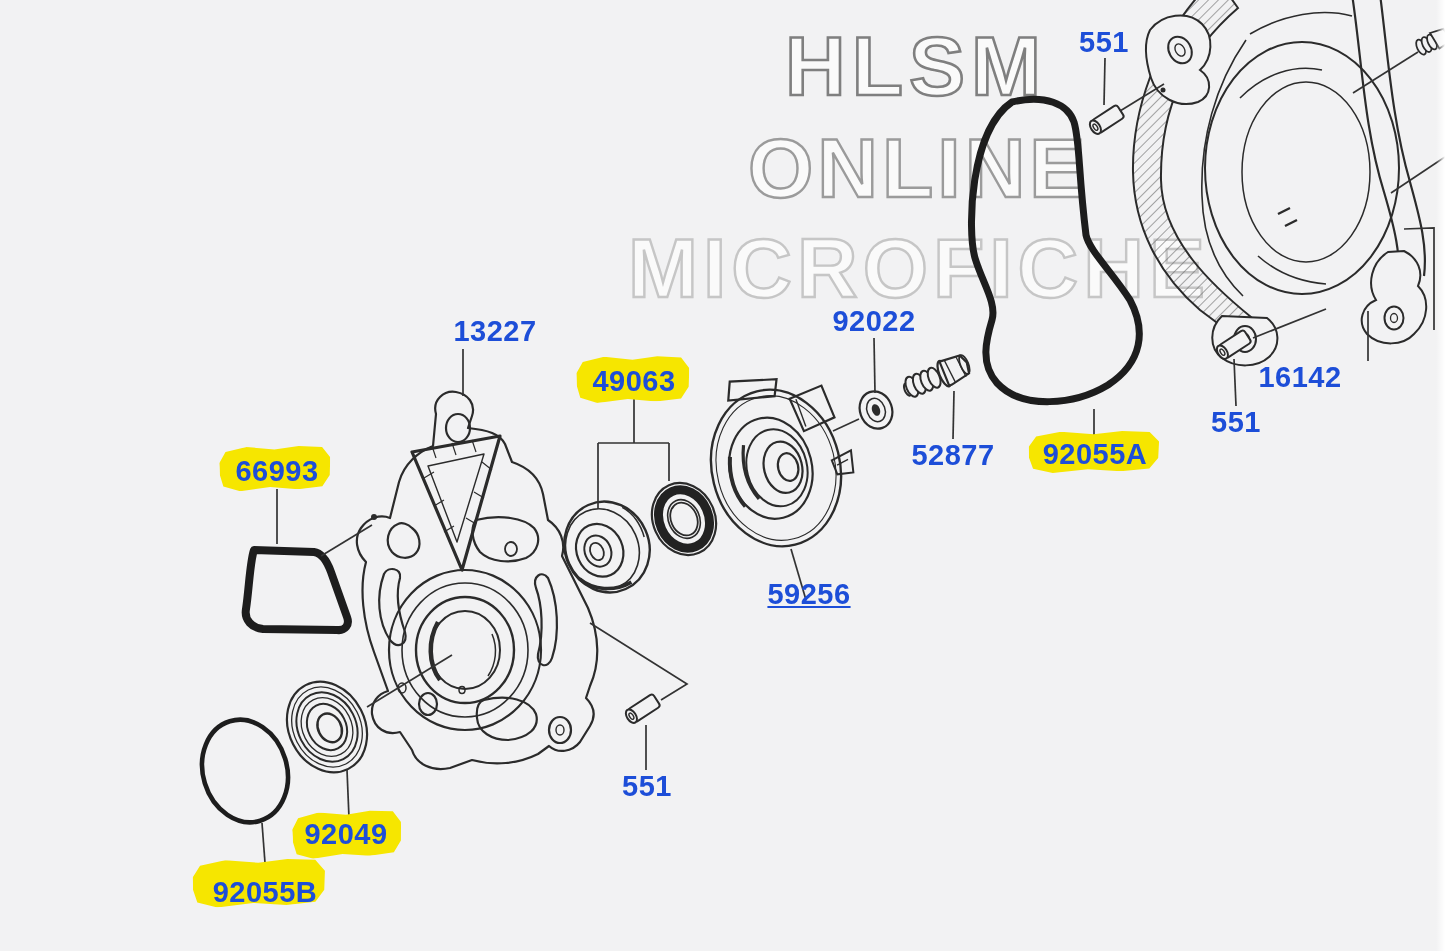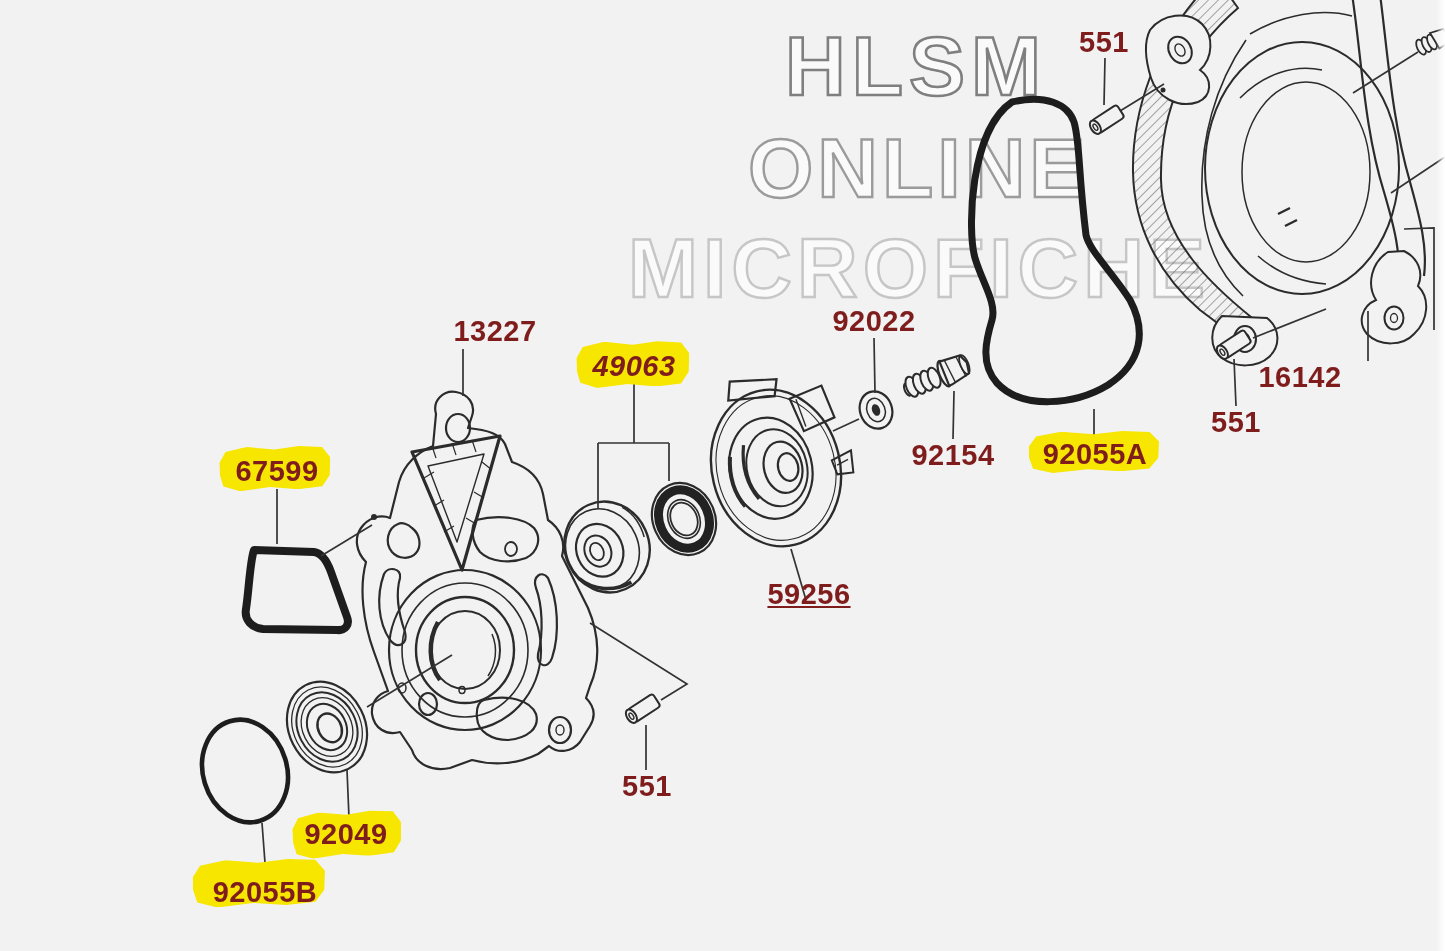--- a/index.html
+++ b/index.html
@@ -15,21 +15,21 @@
   }
   #wm1{ left:785px; top:24px;  font-size:84px; letter-spacing:6px; -webkit-text-stroke:2.6px #7f7f7f;}
   #wm2{ left:748px; top:126px; font-size:84px; letter-spacing:4px; -webkit-text-stroke:2.4px #9b9b9b;}
   #wm3{ left:628px; top:226px; font-size:84px; letter-spacing:5px; -webkit-text-stroke:2.4px #c6c6c6;}
   
   #art{ position:absolute; left:0; top:0; }
   
   .label{
     position:absolute; transform:translateX(-50%);
     font-weight:bold; font-size:29px; letter-spacing:0.5px;
-    color:#7f1d1d; white-space:nowrap; line-height:1;
+    color:#1d4ed8; white-space:nowrap; line-height:1;
   }
   .label .txt{ position:relative; }
   .hl{
     position:absolute; background:#f6e600;
     clip-path:polygon(0% 35%, 6% 10%, 25% 0%, 50% 8%, 72% 2%, 93% 6%, 100% 30%, 99% 70%, 92% 95%, 70% 100%, 45% 93%, 18% 100%, 3% 88%, 0% 60%);
   }
   .lbl-49063  .hl{ left:-16px; right:-14px; top:-11px; bottom:-6px; transform:rotate(-1.5deg);}
   .lbl-92055  .hl{ left:-16px; right:-12px; top:-11px; bottom:-4px; transform:rotate(-2deg);}
   .lbl-92055A .hl{ left:-14px; right:-12px; top:-9px;  bottom:-3px; transform:rotate(-1.5deg);}
   .lbl-92049  .hl{ left:-12px; right:-14px; top:-9px;  bottom:-8px; transform:rotate(-3deg);}
@@ -259,24 +259,24 @@
       <line x1="321" y1="556" x2="372" y2="525"></line>
       <line x1="833" y1="431" x2="859" y2="419"></line>
       <line x1="1391" y1="193" x2="1445" y2="157"></line>
       <path d="M 1404 229 L 1434 228 L 1434 330"></path>
       <line x1="1418" y1="52" x2="1353" y2="93"></line>
     </g>
   </svg>
 
   <div class="label" style="left:1104px; top:28px;"><span class="txt">551</span></div>
   <div class="label" style="left:463px;  top:317px;margin-left:32px;"><span class="txt">13227</span></div>
-  <div class="label lbl-49063" style="left:634px;  top:352px;font-style:italic;"><div class="hl"></div><span class="txt">49063</span></div>
+  <div class="label lbl-49063" style="left:634px;  top:367px;"><div class="hl"></div><span class="txt">49063</span></div>
   <div class="label" style="left:874px;  top:307px;"><span class="txt">92022</span></div>
-  <div class="label" style="left:953px;  top:441px;"><span class="txt">92154</span></div>
-  <div class="label lbl-92055" style="left:277px;  top:457px;"><div class="hl"></div><span class="txt">67599</span></div>
+  <div class="label" style="left:953px;  top:441px;"><span class="txt">52877</span></div>
+  <div class="label lbl-92055" style="left:277px;  top:457px;"><div class="hl"></div><span class="txt">66993</span></div>
   <div class="label lbl-92055A" style="left:1095px; top:440px;"><div class="hl"></div><span class="txt">92055A</span></div>
   <div class="label" style="left:1300px; top:363px;"><span class="txt">16142</span></div>
   <div class="label" style="left:1236px; top:408px;"><span class="txt">551</span></div>
   <div class="label" style="left:809px;  top:580px;text-decoration:underline;"><span class="txt">59256</span></div>
   <div class="label" style="left:647px;  top:772px;"><span class="txt">551</span></div>
   <div class="label lbl-92049" style="left:346px;  top:820px;"><div class="hl"></div><span class="txt">92049</span></div>
   <div class="label lbl-92055B" style="left:265px;  top:878px;"><div class="hl"></div><span class="txt">92055B</span></div>
 
   <div id="edge-fade"></div>
 </div>

